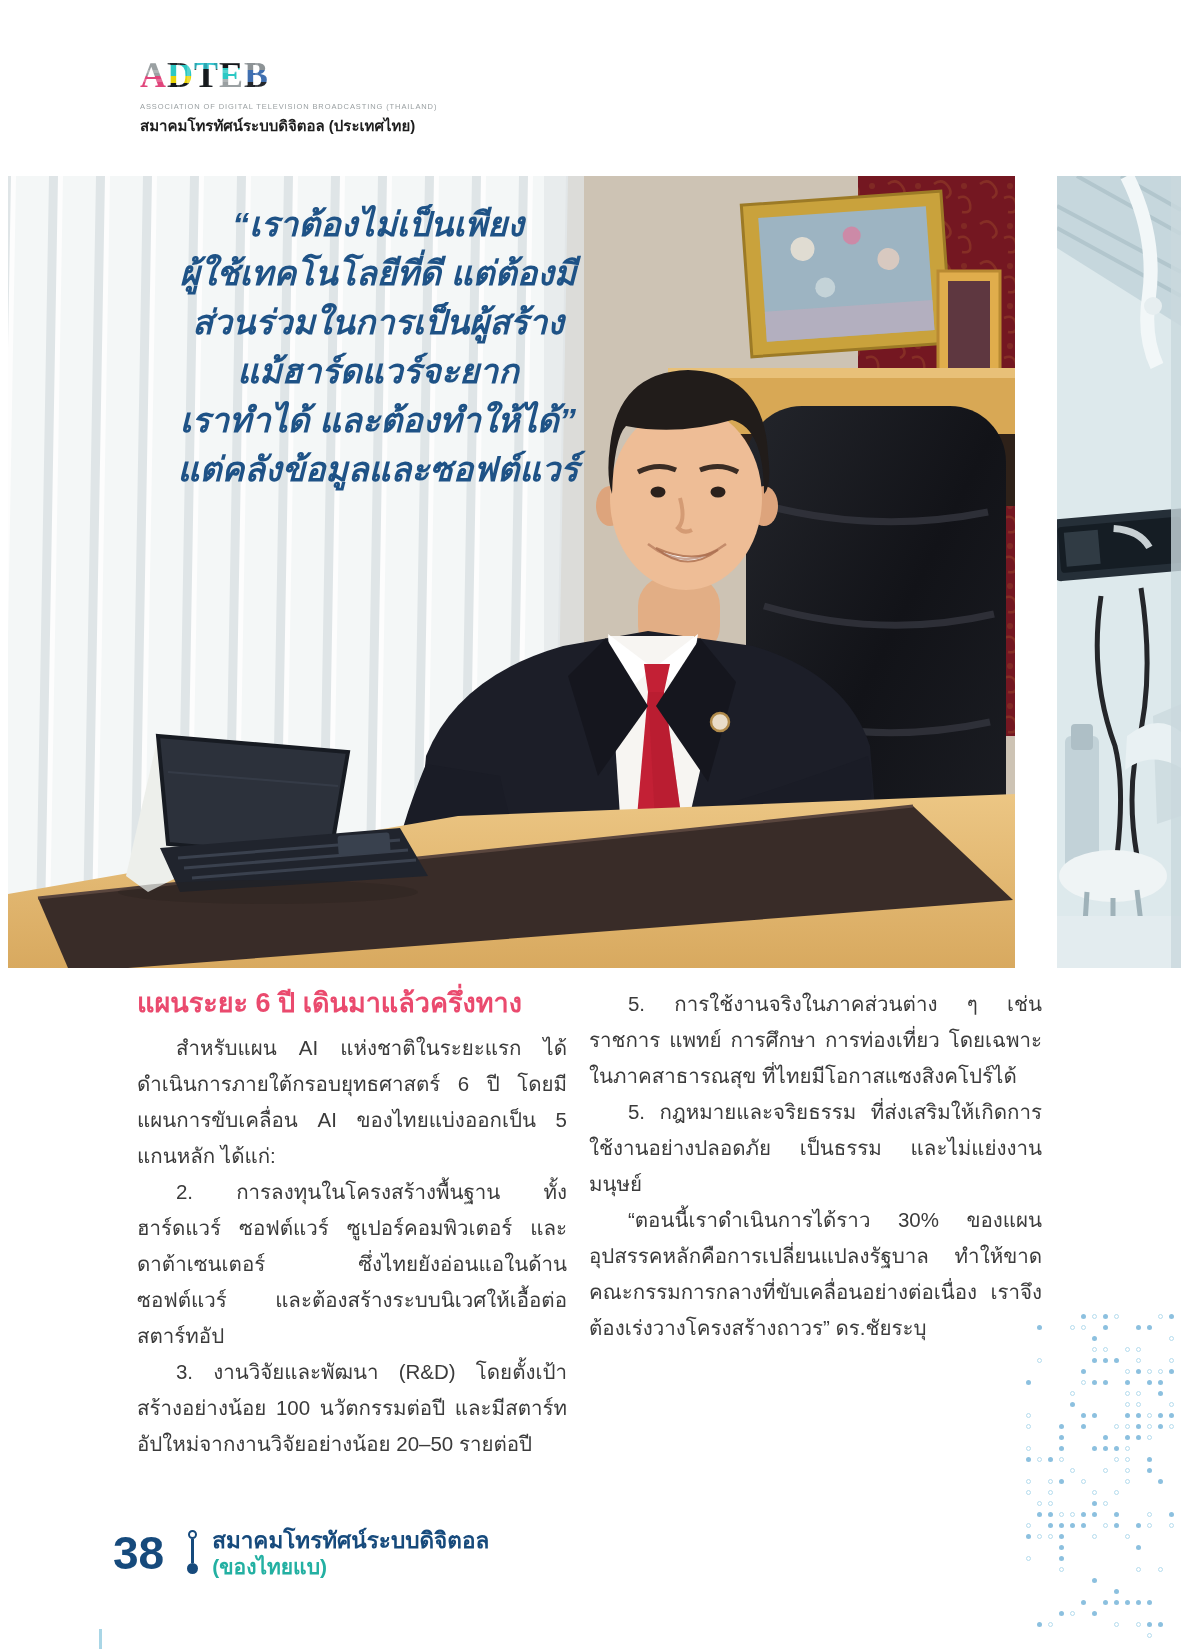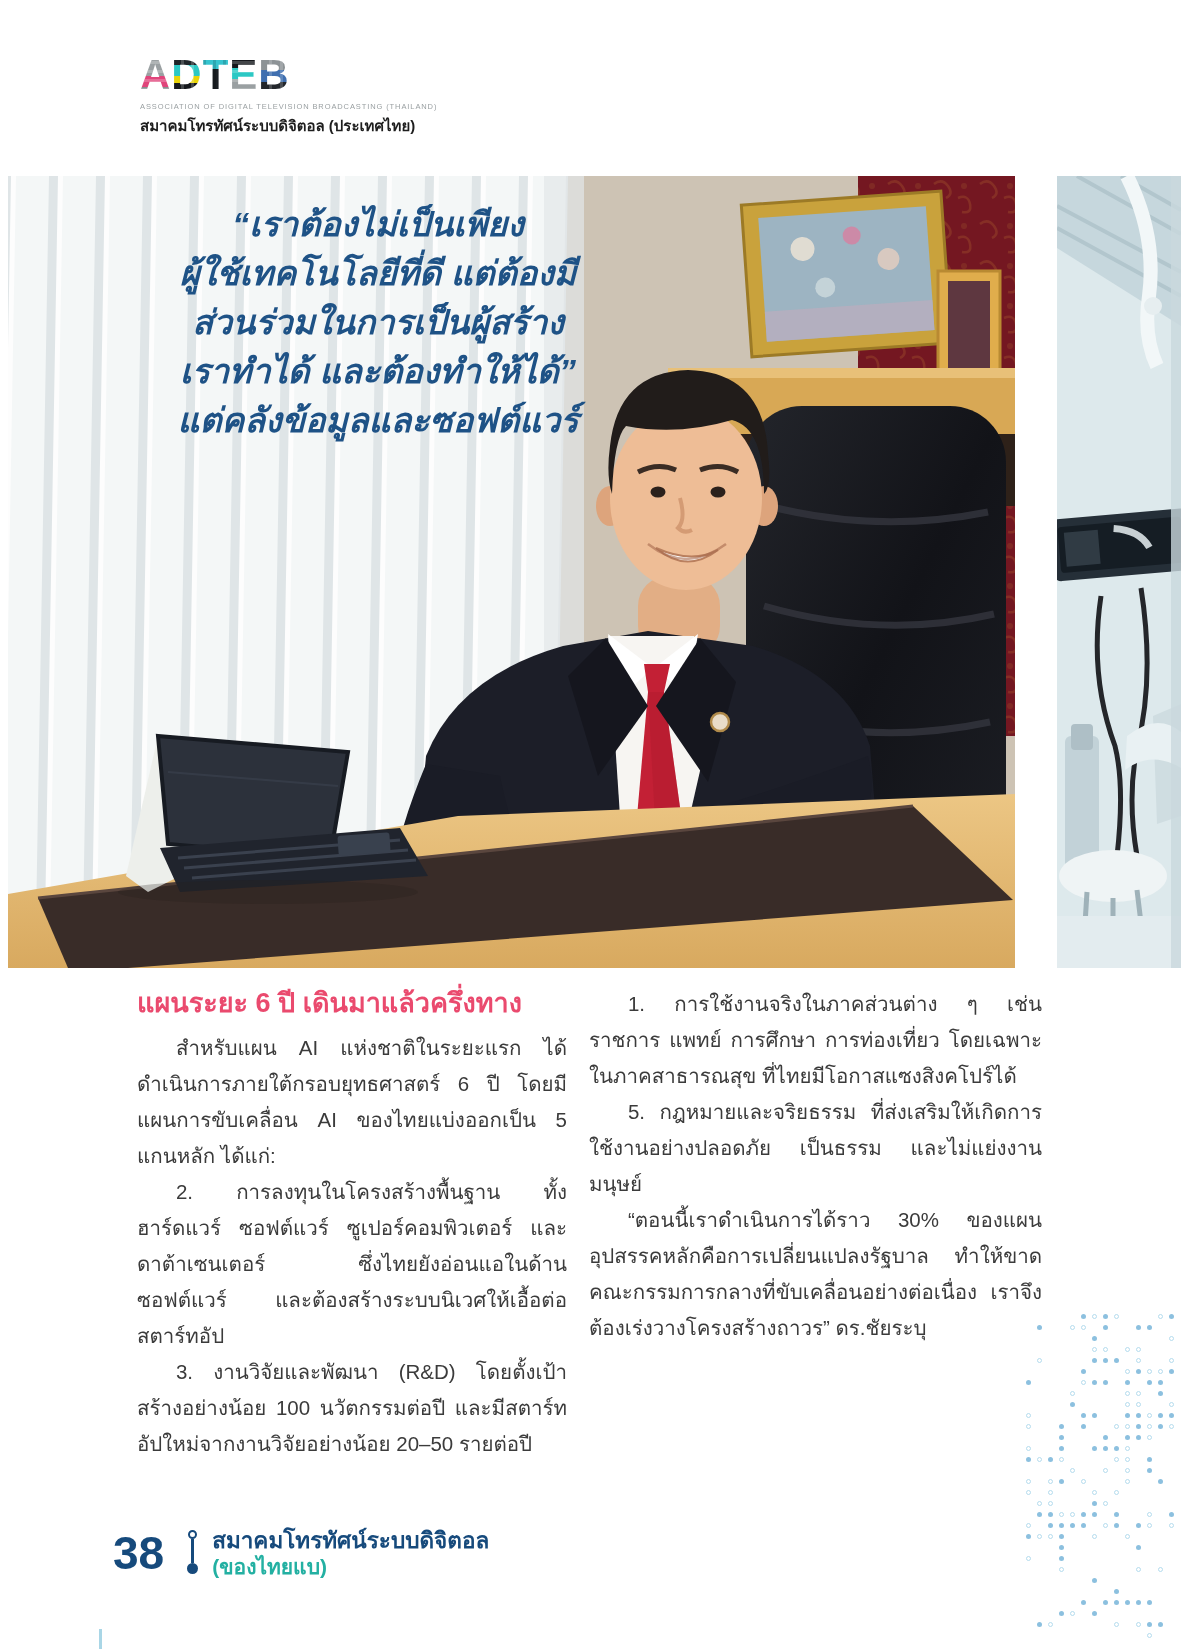--- a/index.html
+++ b/index.html
@@ -6,21 +6,21 @@
   html,body { background:#ffffff; }
   body {
     width:1181px; height:1649px; position:relative; overflow:hidden;
     font-family:"Liberation Sans","DejaVu Sans",sans-serif;
     -webkit-font-smoothing:antialiased;
   }
   .page { position:absolute; inset:0; background:#fff; }
 
   
   .logo { position:absolute; left:140px; top:50px; }
-  .brand { font-weight:800; font-size:42px; line-height:50px; letter-spacing:1px; }
+  .brand { font-weight:800; font-size:36px; line-height:50px; letter-spacing:1px;font-family:Liberation Serif, serif; }
   .brand span {
     display:inline-block; color:transparent;
     -webkit-background-clip:text; background-clip:text;
   }
   .brand .l1 { background-image:repeating-linear-gradient(0deg, rgba(255,255,255,.22) 0 3px, transparent 3px 9px), linear-gradient(180deg,#9aa0a2 0 52%,#e0457b 52% 74%,#8a8f91 74%); }
   .brand .l2 { background-image:repeating-linear-gradient(90deg, rgba(255,255,255,.20) 0 3px, transparent 3px 10px), linear-gradient(180deg,#20262a 0 30%,#2cc8c4 30% 52%,#e8d40a 52% 66%,#15181c 66%); }
   .brand .l3 { background-image:repeating-linear-gradient(90deg, rgba(0,0,0,.15) 0 3px, transparent 3px 10px), linear-gradient(180deg,#35c4cf 0 38%,#1b1f23 38% 78%,#6c7276 78%); }
   .brand .l4 { background-image:repeating-linear-gradient(0deg, rgba(255,255,255,.2) 0 3px, transparent 3px 9px), linear-gradient(180deg,#15181c 0 36%,#2cc8c4 36% 58%,#9aa0a2 58%); }
   .brand .l5 { background-image:repeating-linear-gradient(90deg, rgba(255,255,255,.18) 0 3px, transparent 3px 11px), linear-gradient(180deg,#8d9396 0 40%,#3f6fb0 40% 64%,#23272c 64%); }
   .logo-sub-en { font-size:7.5px; color:#9aa0a2; letter-spacing:.9px; margin-top:2px; white-space:nowrap; }
@@ -192,20 +192,21 @@
         <path d="M330 662 L378 658 L388 676 L340 680 Z" fill="#4a5navy464" fill-opacity="0"></path>
         <rect x="330" y="658" width="52" height="20" rx="3" fill="#39414e" transform="rotate(-4 356 668)"></rect>
         <ellipse cx="260" cy="716" rx="150" ry="12" fill="#241c18" opacity=".25"></ellipse>
       </g>
     </svg>
 
     <div class="hero-quote">
       <div>“เราต้องไม่เป็นเพียง</div>
       <div>ผู้ใช้เทคโนโลยีที่ดี แต่ต้องมี</div>
       <div>ส่วนร่วมในการเป็นผู้สร้าง</div>
+      <div>แม้ฮาร์ดแวร์จะยาก</div>
       <div>เราทำได้ และต้องทำให้ได้”</div>
       <div>แต่คลังข้อมูลและซอฟต์แวร์</div>
     </div>
   </div>
 
   <div class="side-strip">
     <svg width="124" height="792" viewBox="0 0 124 792">
       <rect width="124" height="792" fill="#dde9ec"></rect>
       <path d="M0 0 L124 0 L124 150 L0 72 Z" fill="#c6d7dd"></path>
       <path d="M0 30 L124 96 M0 52 L124 120 M20 0 L124 58 M64 0 L124 34" stroke="#b2c6cd" stroke-width="4"></path>
@@ -234,21 +235,21 @@
   </div>
 
   <div class="article">
     <div class="col col-left">
       <h2>แผนระยะ 6 ปี เดินมาแล้วครึ่งทาง</h2>
       <p>สำหรับแผน AI แห่งชาติในระยะแรก ได้ดำเนินการภายใต้กรอบยุทธศาสตร์ 6 ปี โดยมีแผนการขับเคลื่อน AI ของไทยแบ่งออกเป็น 5 แกนหลัก ได้แก่:</p>
       <p>2. การลงทุนในโครงสร้างพื้นฐาน ทั้งฮาร์ดแวร์ ซอฟต์แวร์ ซูเปอร์คอมพิวเตอร์ และดาต้าเซนเตอร์ ซึ่งไทยยังอ่อนแอในด้านซอฟต์แวร์ และต้องสร้างระบบนิเวศให้เอื้อต่อสตาร์ทอัป</p>
       <p>3. งานวิจัยและพัฒนา (R&amp;D) โดยตั้งเป้าสร้างอย่างน้อย 100 นวัตกรรมต่อปี และมีสตาร์ทอัปใหม่จากงานวิจัยอย่างน้อย 20–50 รายต่อปี</p>
     </div>
     <div class="col col-right">
-      <p>1. การใช้งานจริงในภาคส่วนต่าง ๆ เช่น ราชการ แพทย์ การศึกษา การท่องเที่ยว โดยเฉพาะในภาคสาธารณสุข ที่ไทยมีโอกาสแซงสิงคโปร์ได้</p>
+      <p>5. การใช้งานจริงในภาคส่วนต่าง ๆ เช่น ราชการ แพทย์ การศึกษา การท่องเที่ยว โดยเฉพาะในภาคสาธารณสุข ที่ไทยมีโอกาสแซงสิงคโปร์ได้</p>
       <p>5. กฎหมายและจริยธรรม ที่ส่งเสริมให้เกิดการใช้งานอย่างปลอดภัย เป็นธรรม และไม่แย่งงานมนุษย์</p>
       <p>“ตอนนี้เราดำเนินการได้ราว 30% ของแผน อุปสรรคหลักคือการเปลี่ยนแปลงรัฐบาล ทำให้ขาดคณะกรรมการกลางที่ขับเคลื่อนอย่างต่อเนื่อง เราจึงต้องเร่งวางโครงสร้างถาวร” ดร.ชัยระบุ</p>
     </div>
   </div>
 
   <div class="footer">
     <div class="page-number">38</div>
     <div class="pin-icon">
       <div class="ring"></div>
         <div class="stem"></div>

